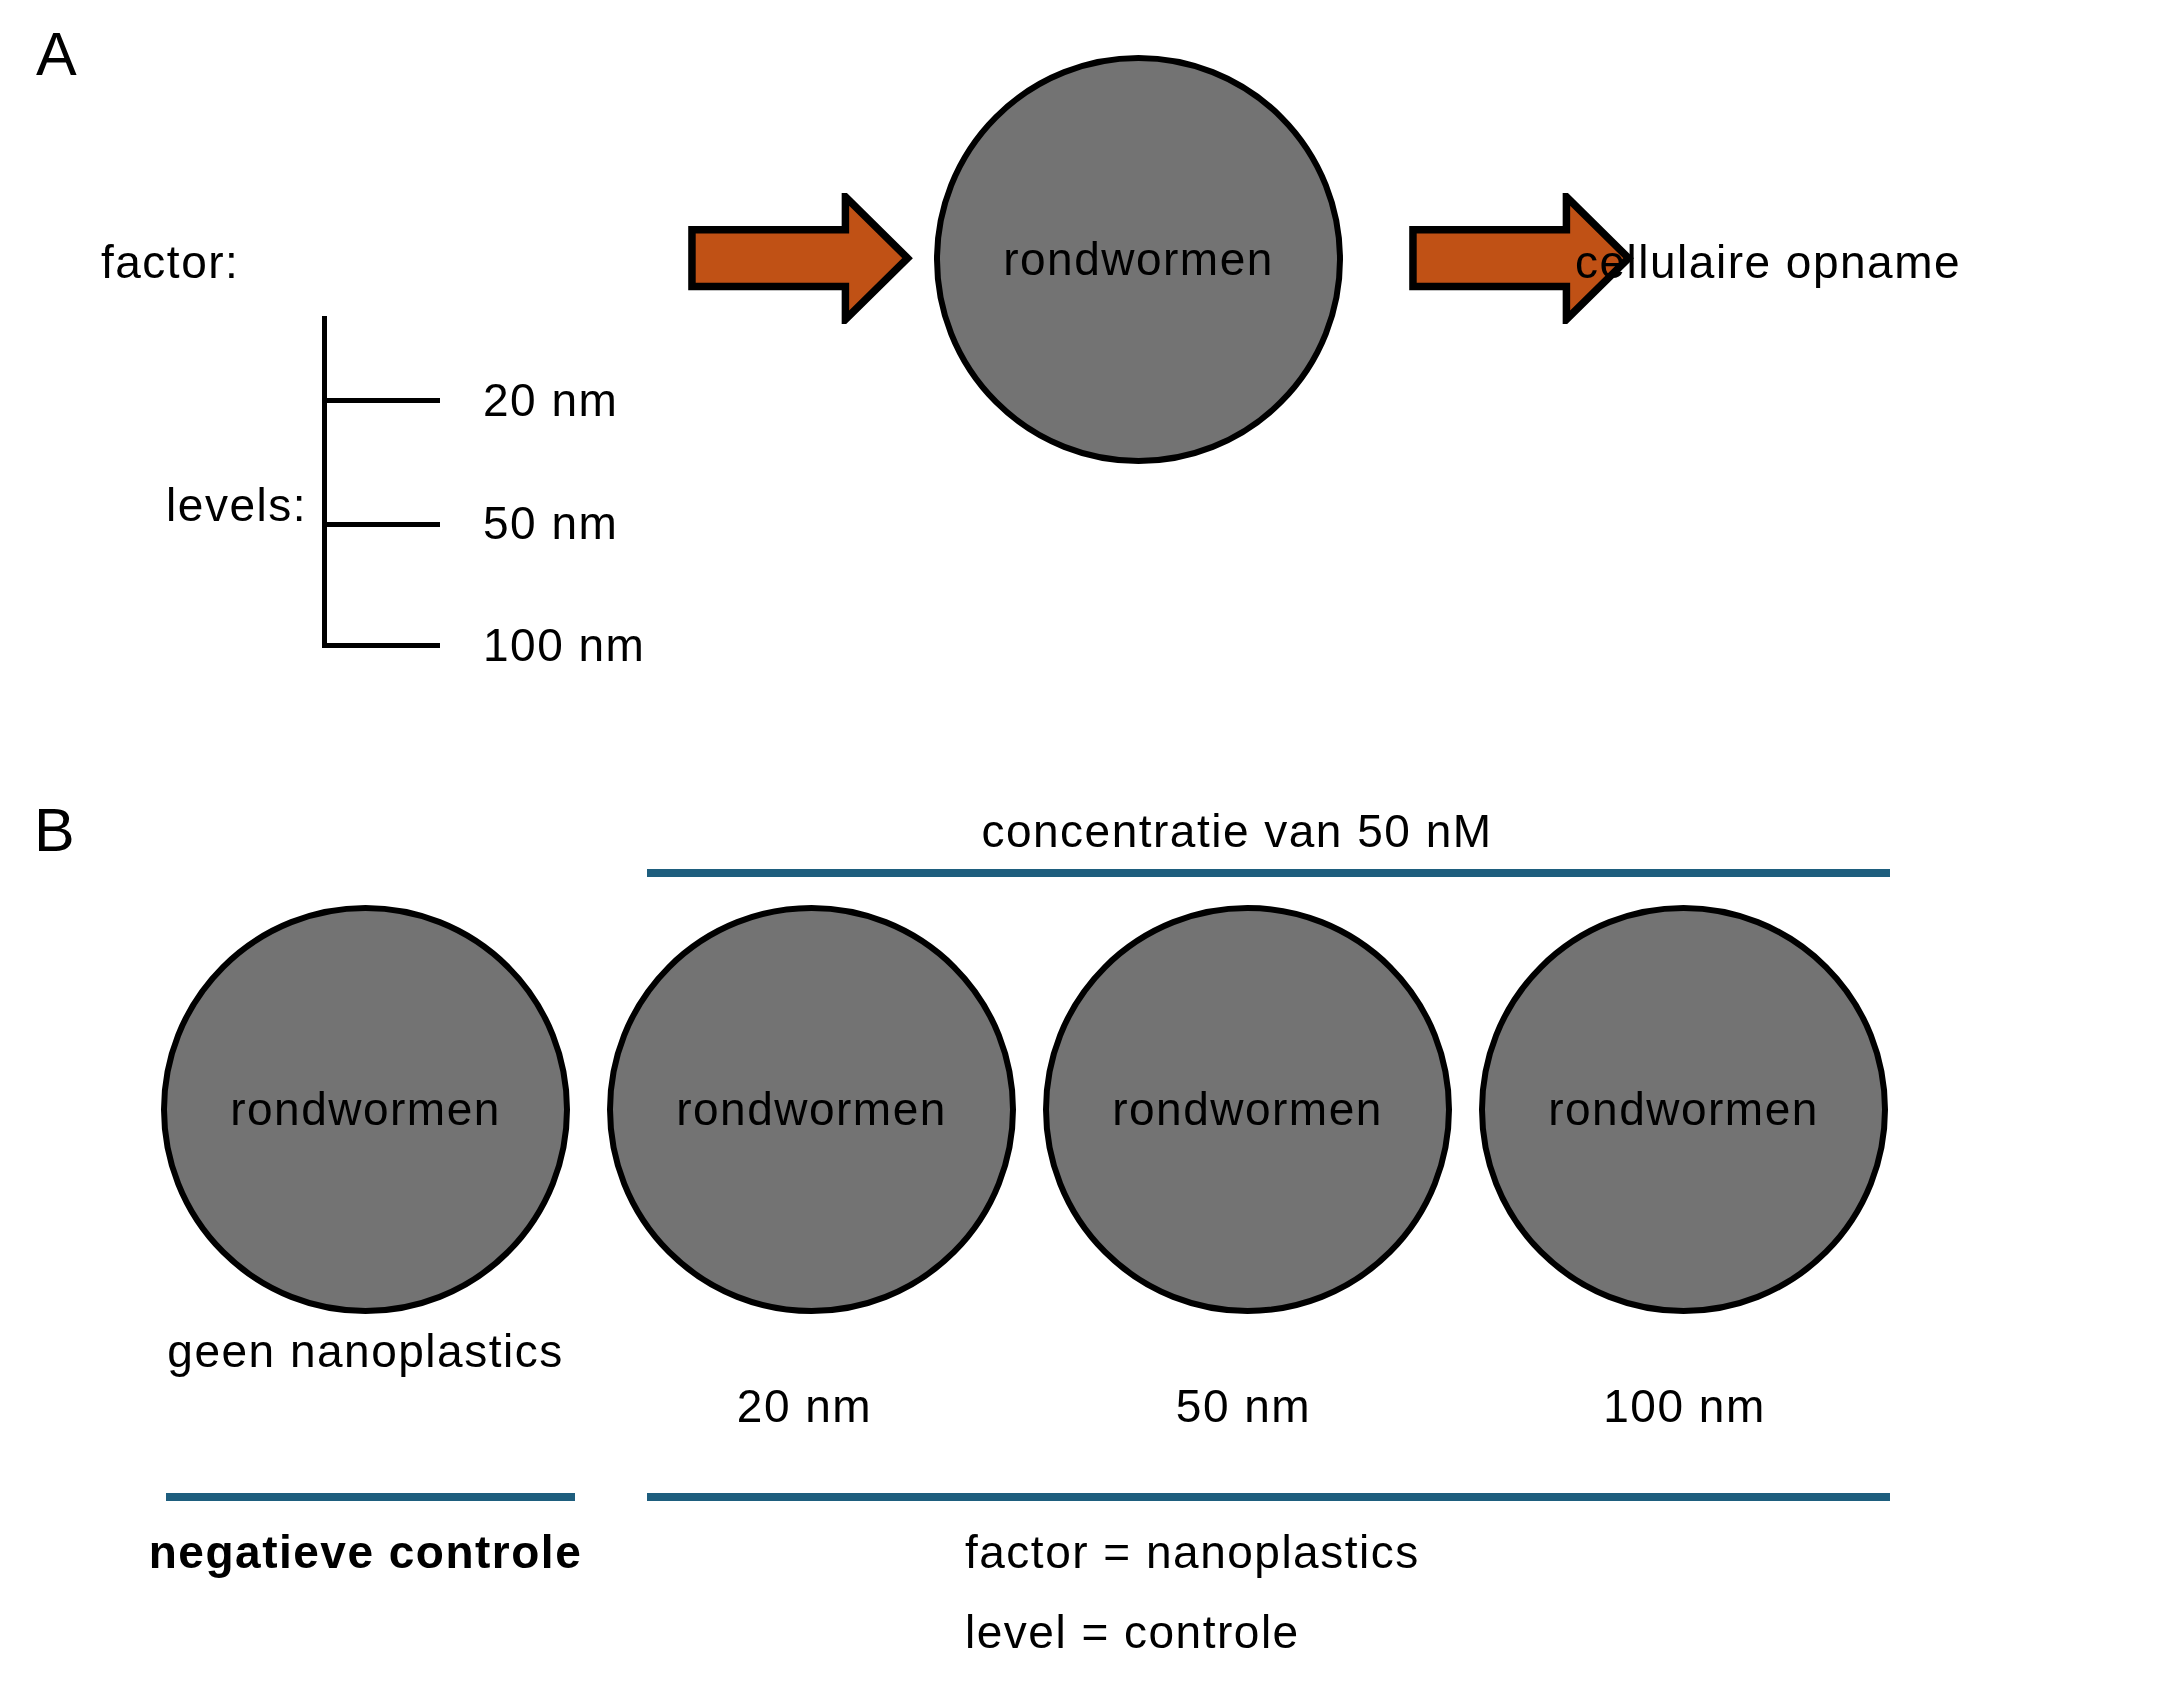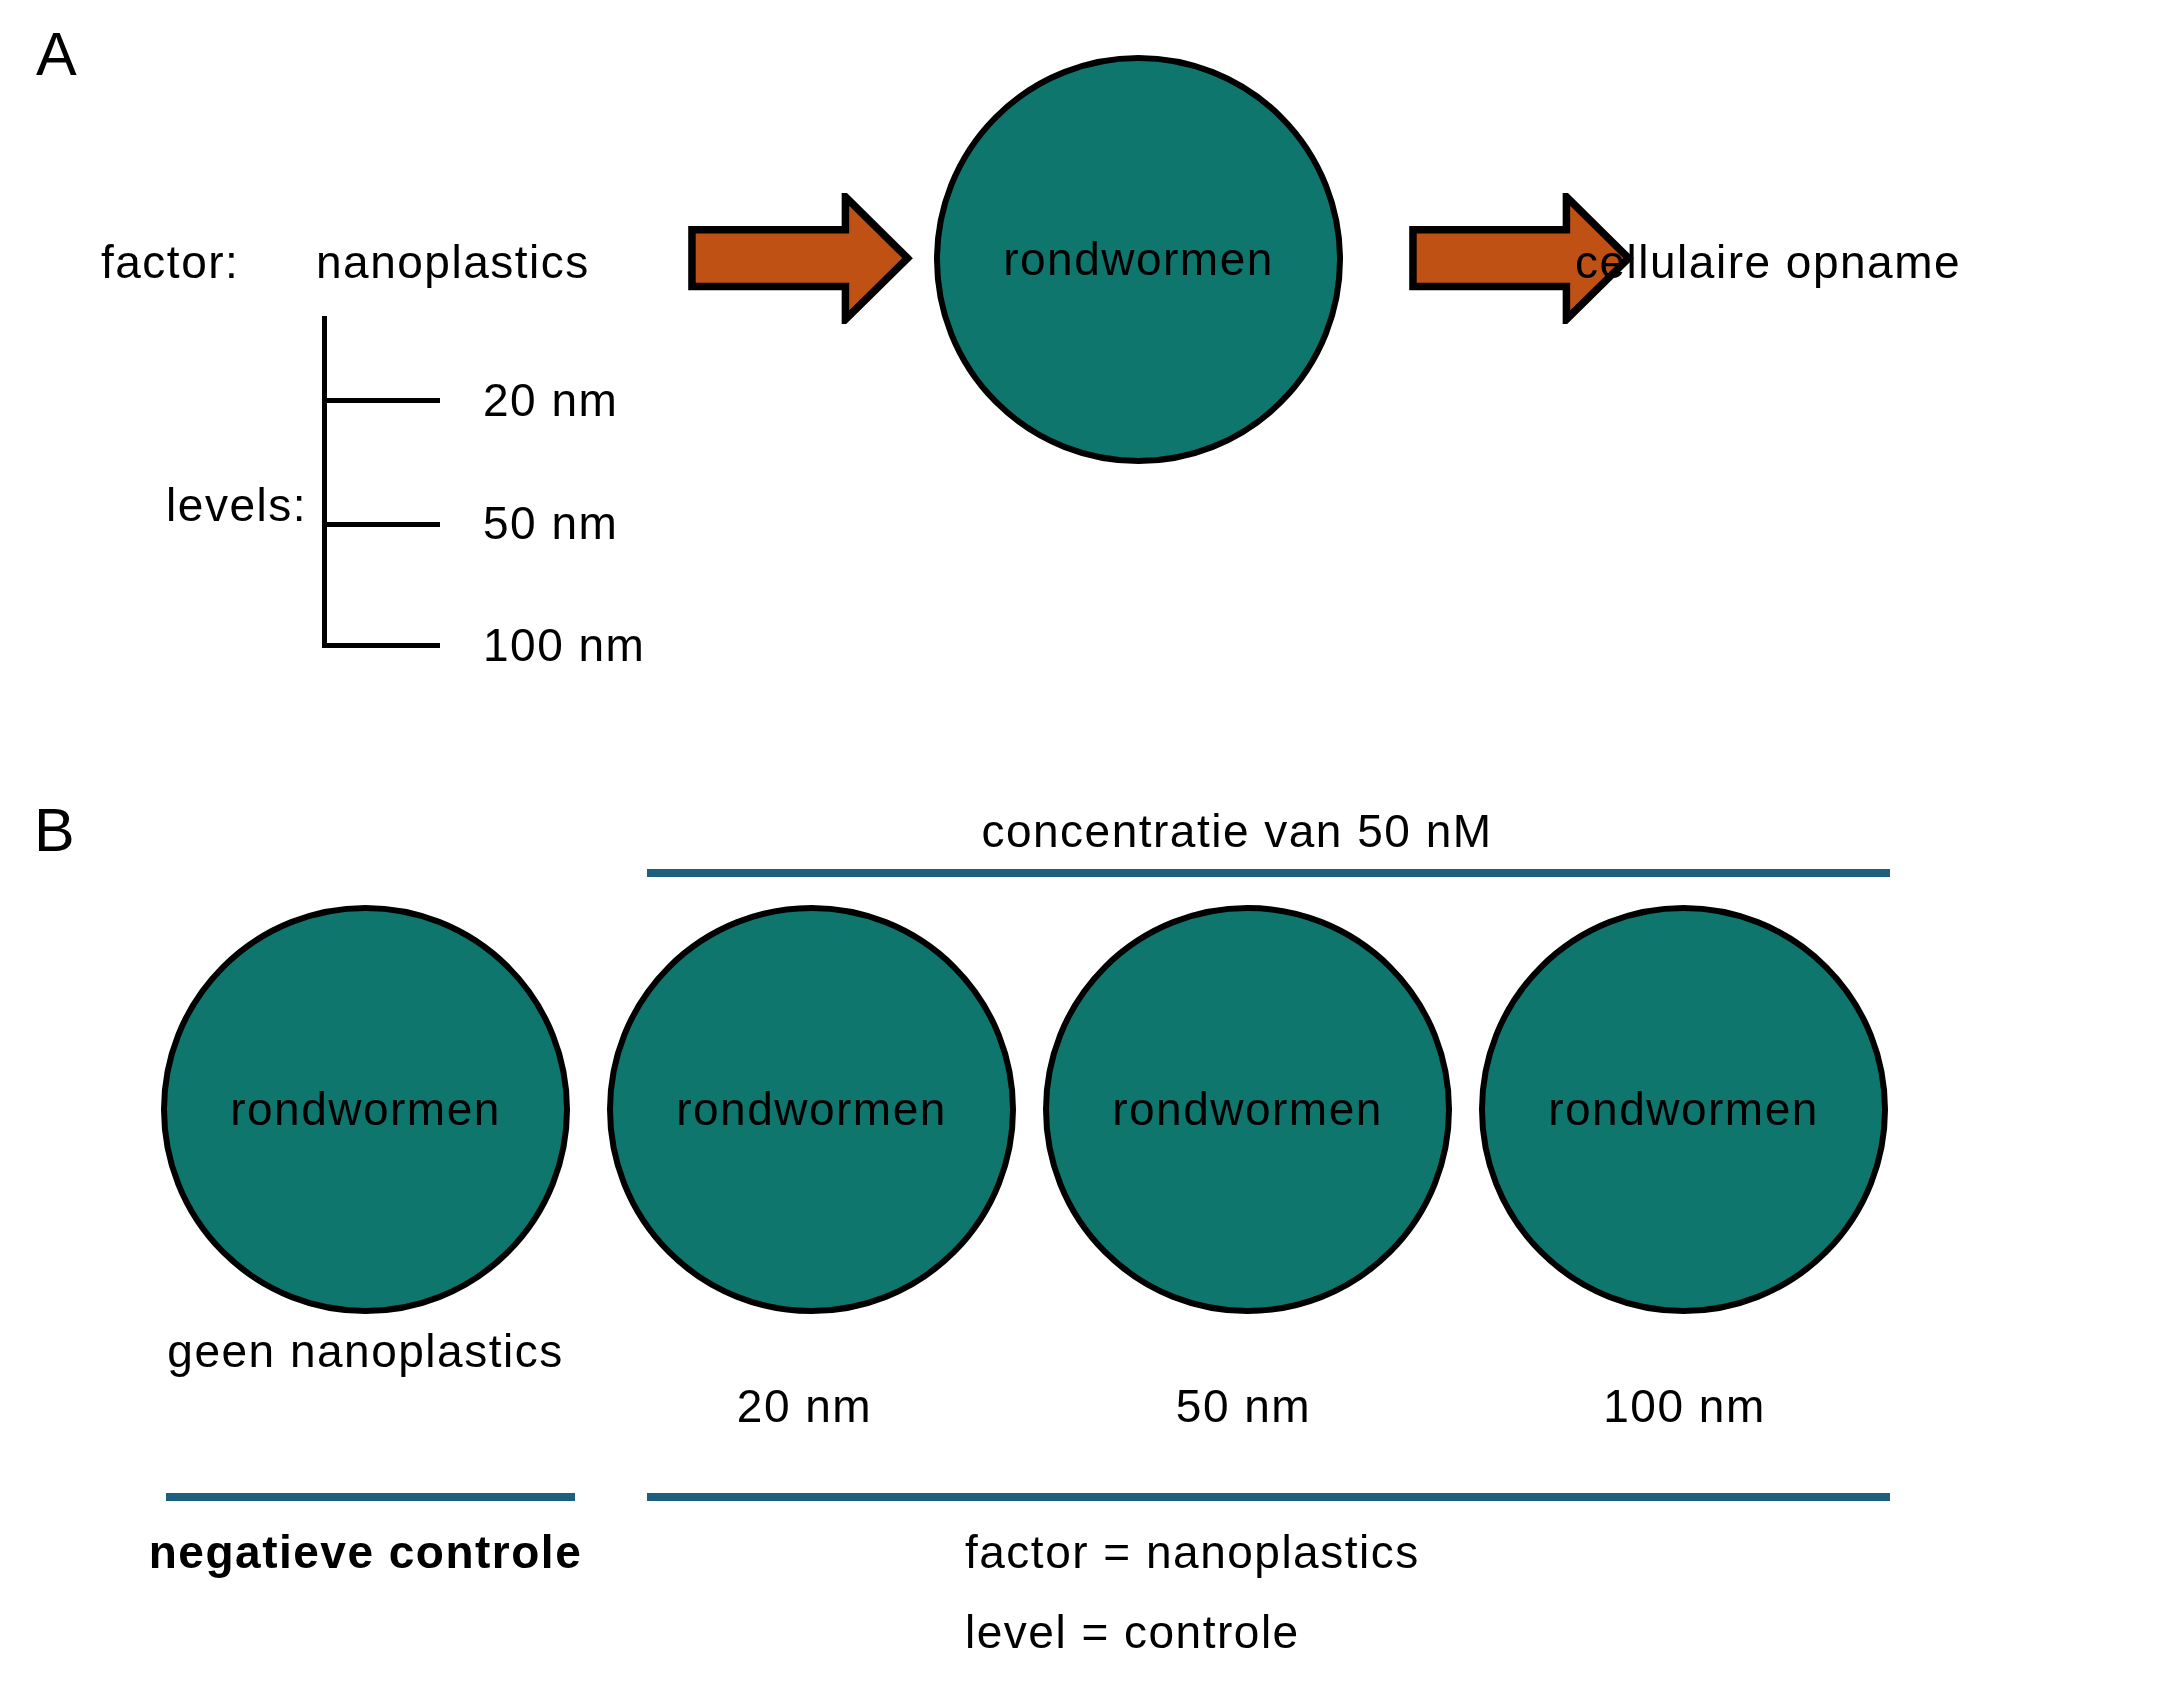--- a/index.html
+++ b/index.html
@@ -32,21 +32,21 @@
   .center { text-align: center; }
   .right  { text-align: right; }
   .bold   { font-weight: bold; }
   .circle {
     position: absolute;
     width: 409px;
     height: 409px;
     box-sizing: border-box;
     border: 6.7px solid var(--outline, #000000);
     border-radius: 50%;
-    background: #0f766e;
+    background: #737373;
     display: flex;
     align-items: center;
     justify-content: center;
   }
   .circle .txt {
     position: static;
     line-height: 67px;
   }
   .line-v {
     position: absolute;
@@ -80,21 +80,20 @@
   }
 </style>
 </head>
 <body>
 
 <div class="canvas">
 
   <div class="txt panel-label" style="left:36px; top:16.5px;">A</div>
 
   <div class="txt" style="left:101px; top:231px;">factor:</div>
-  <div class="txt" style="left:316px; top:231px;">nanoplastics</div>
 
   <div class="line-v" style="left:322px; top:316px; height:332px;"></div>
   <div class="line-h" style="left:322px; top:398px;"></div>
   <div class="line-h" style="left:322px; top:522px;"></div>
   <div class="line-h" style="left:322px; top:643px;"></div>
 
   <div class="txt right" style="left:97px; top:474px; width:210px;">levels:</div>
   <div class="txt" style="left:483px; top:369px;">20 nm</div>
   <div class="txt" style="left:483px; top:492px;">50 nm</div>
   <div class="txt" style="left:483px; top:614px;">100 nm</div>

